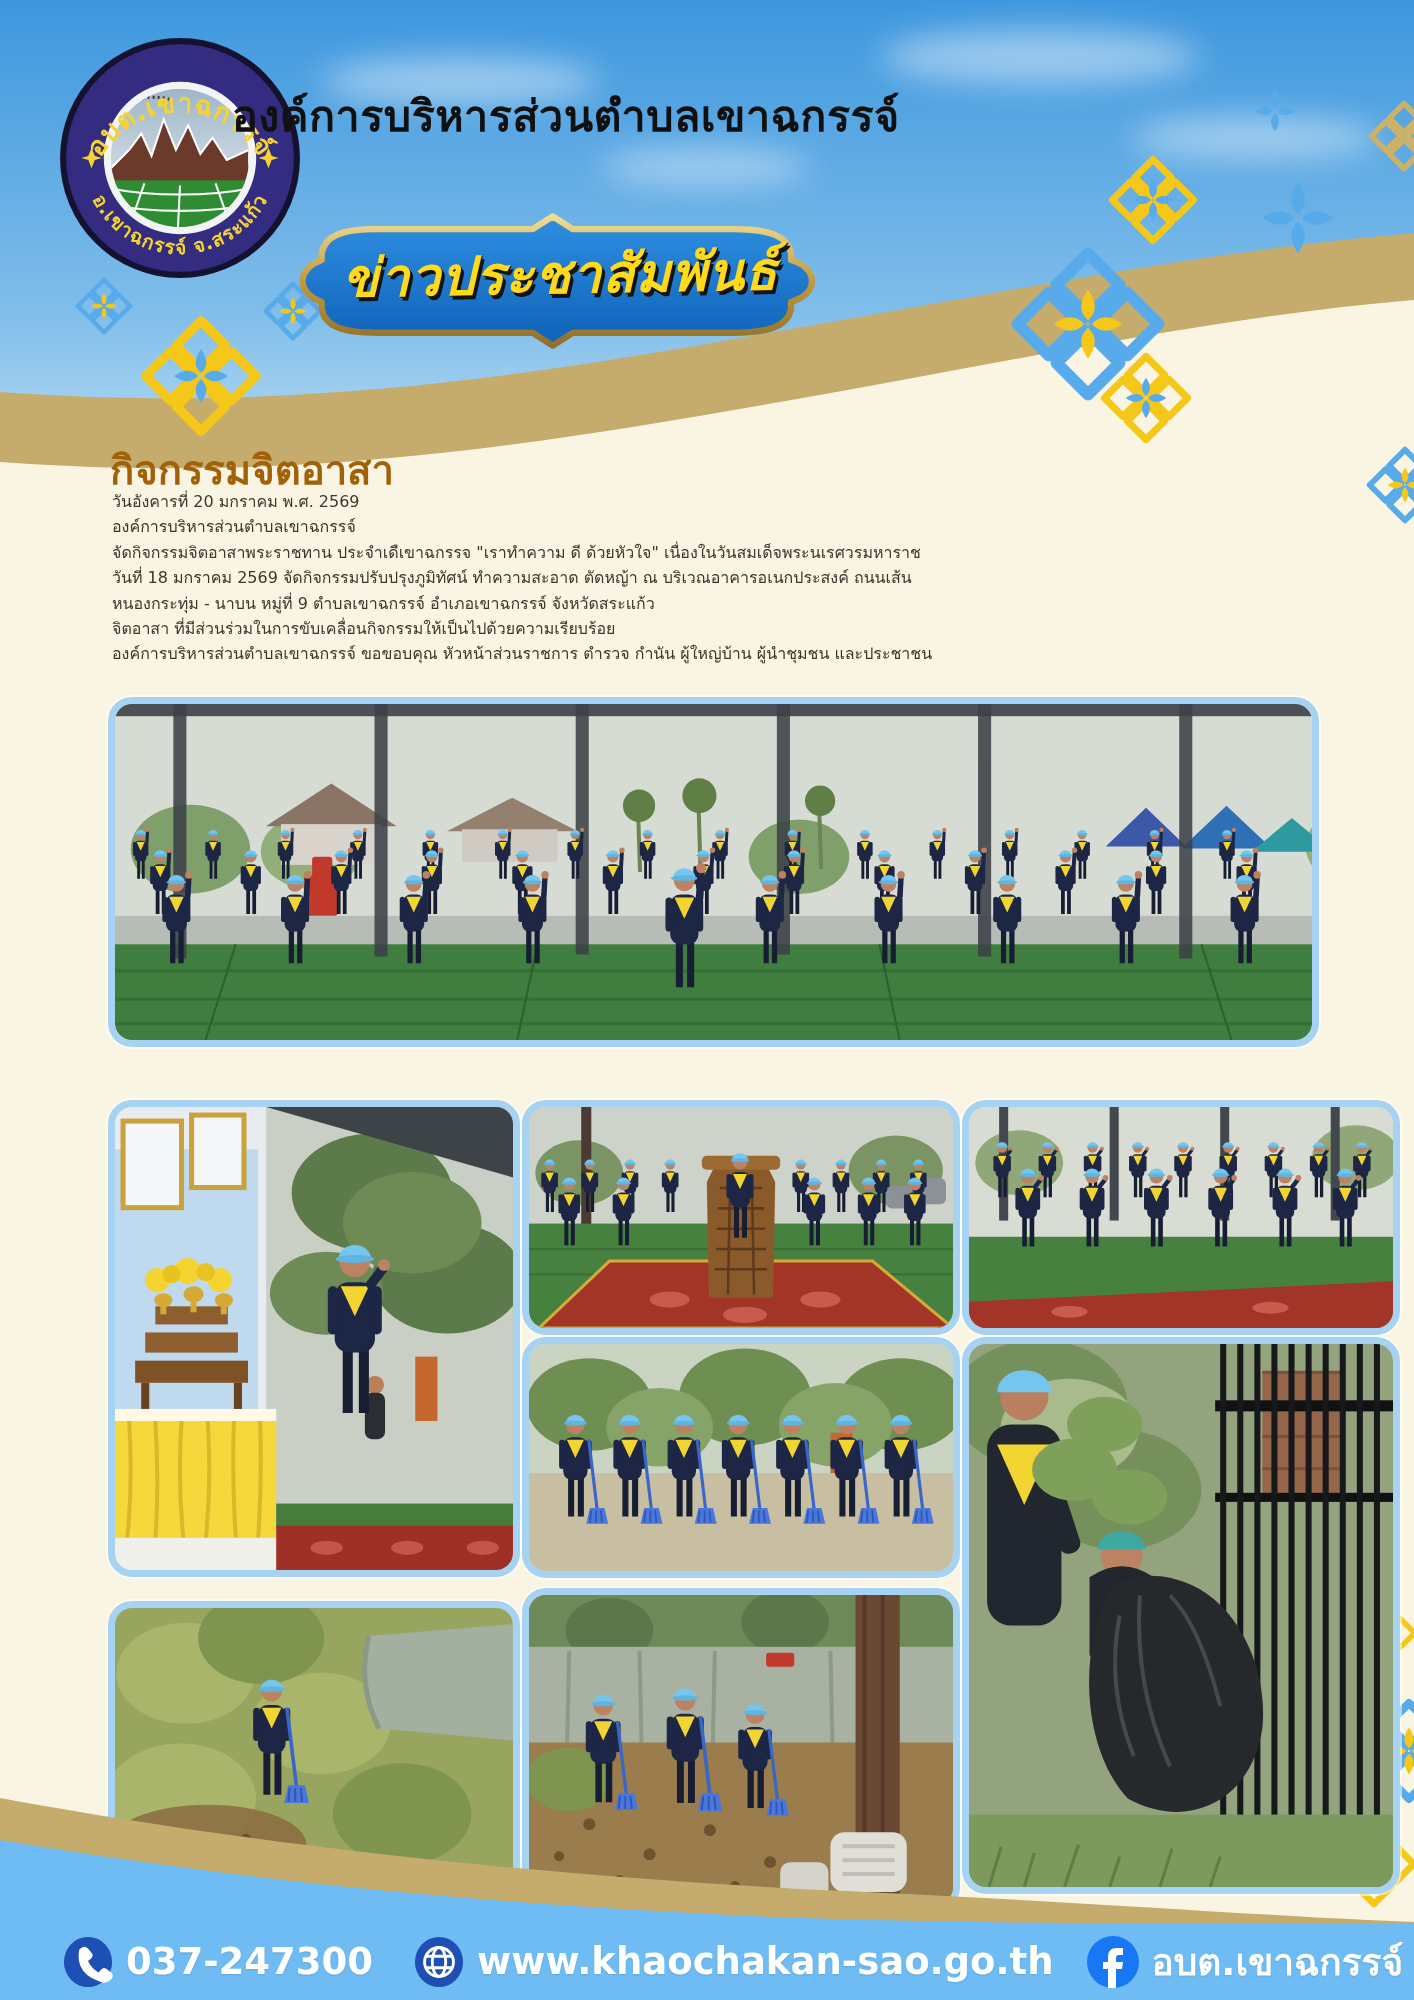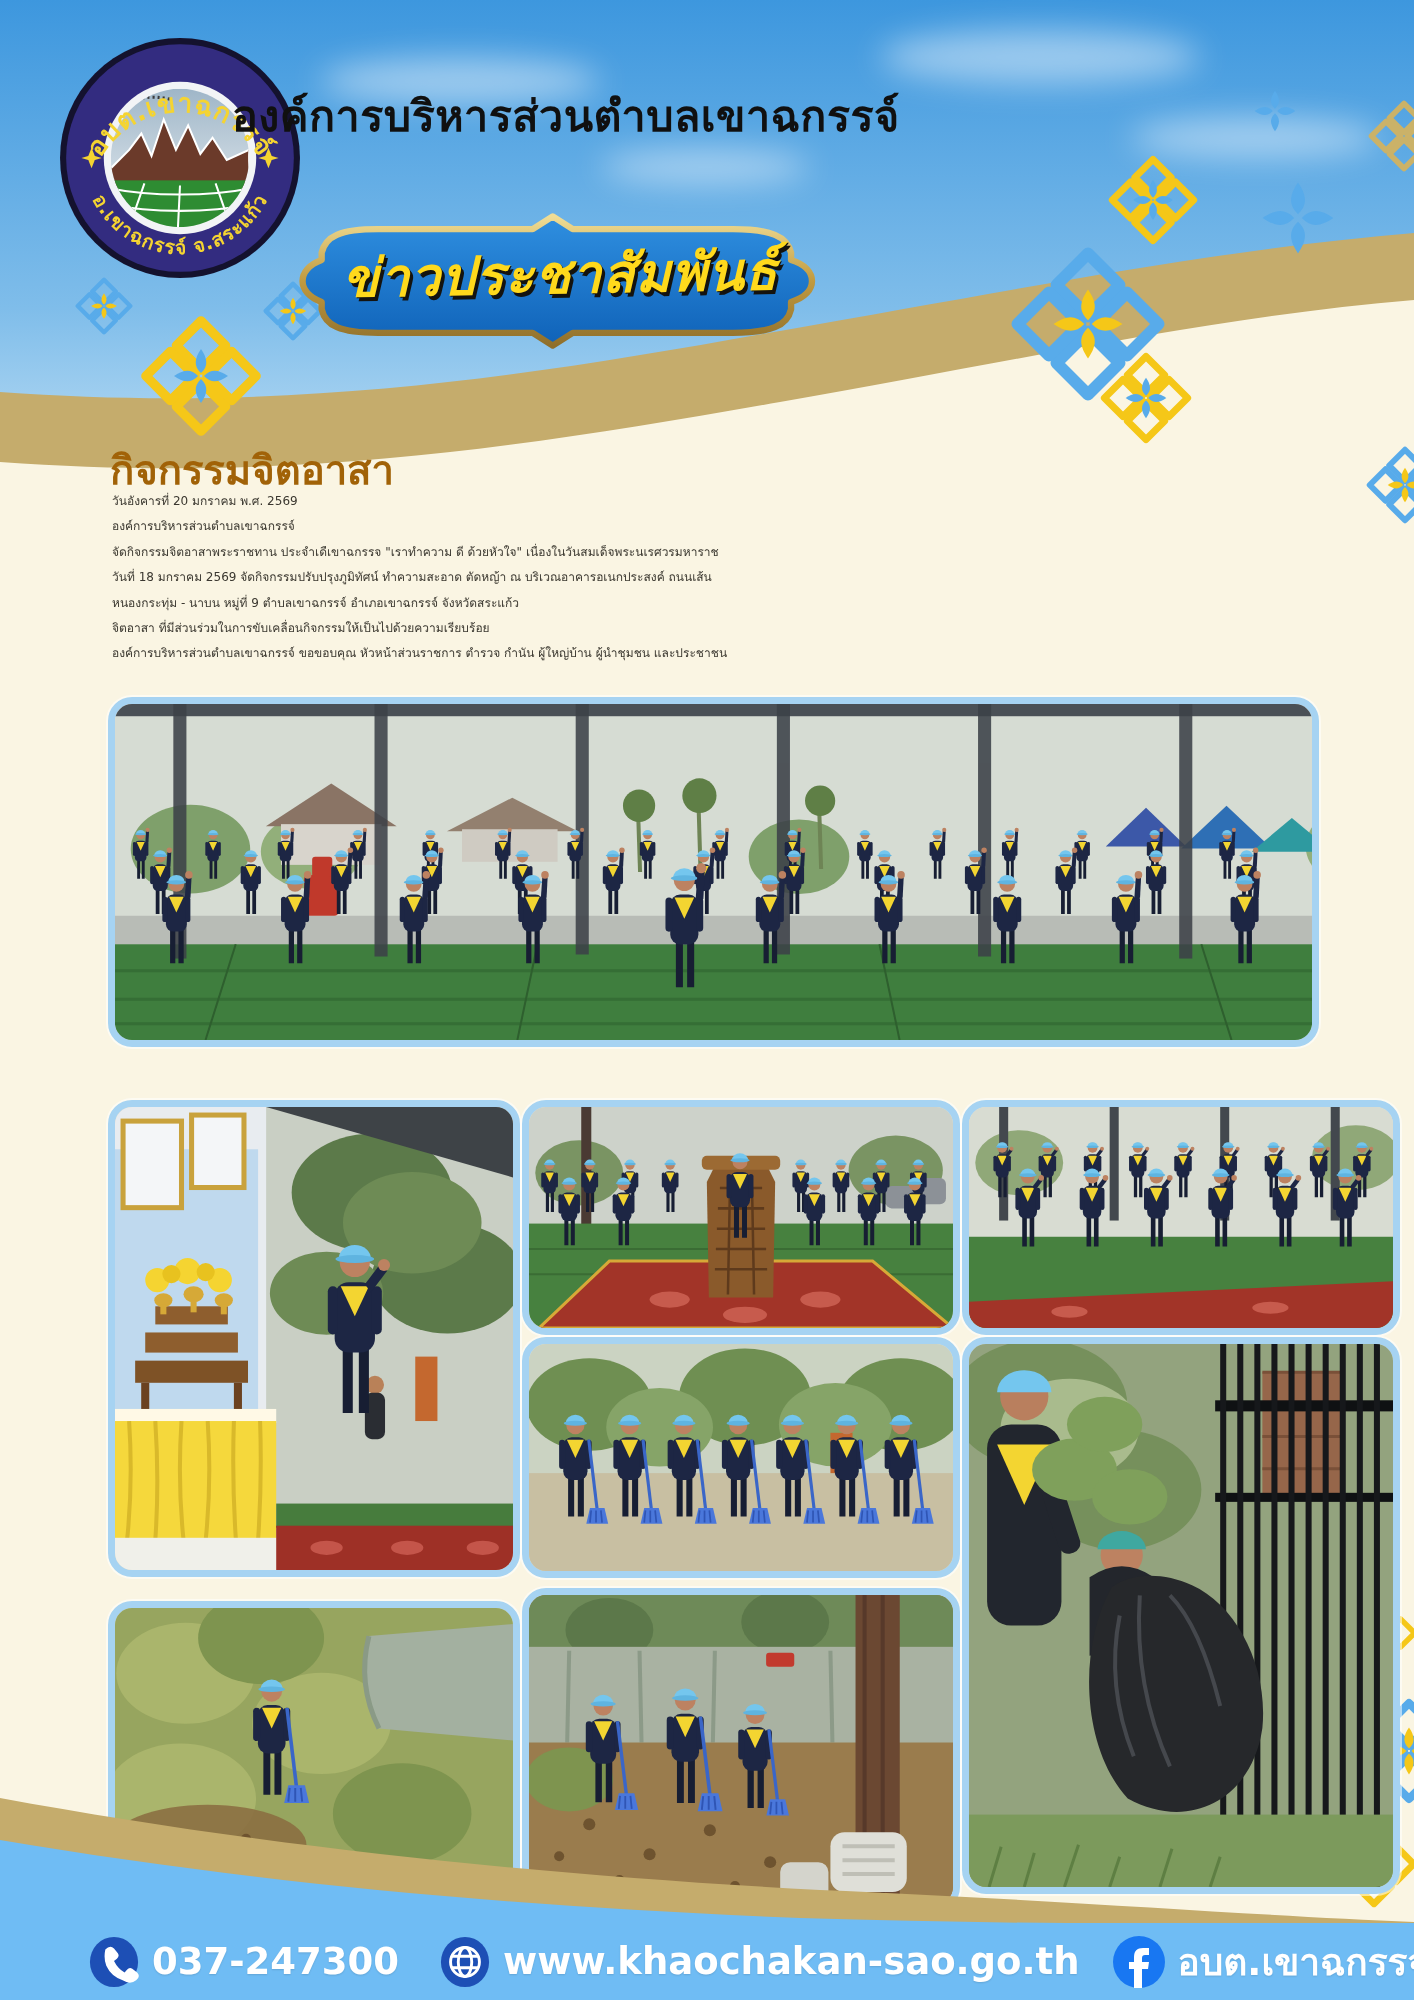--- a/index.html
+++ b/index.html
@@ -14,32 +14,32 @@
   
   #org-heading{left:232px;top:82px;width:900px;font-size:43px;font-weight:700;color:#101010;
                letter-spacing:.5px;white-space:nowrap;}
   
   #banner{left:298px;top:208px;width:524px;height:146px;}
   #banner-text{left:298px;top:232px;width:524px;text-align:center;font-size:53px;font-weight:700;
                font-style:italic;color:#FFD91C;letter-spacing:1px;white-space:nowrap;
                text-shadow:3px 4px 0 #14130f, 1px 1px 0 #14130f;transform:rotate(-1deg);}
   
   #article-title{left:110px;top:438px;font-size:40px;font-weight:700;color:#a16207;white-space:nowrap;}
-  #article-body{left:112px;top:489px;width:1180px;font-size:12px;line-height:25.4px;color:#3a372f;}
+  #article-body{left:112px;top:489px;width:1180px;font-size:16px;line-height:25.4px;color:#3a372f;}
   #article-body .line{white-space:nowrap;}
   
   .photo{position:absolute;border:7px solid #A6D3F2;border-radius:24px;overflow:hidden;
          background:#dfe4da;box-shadow:0 0 0 2px rgba(255,255,255,.55);margin:0;}
   .photo svg{display:block;width:100%;height:100%;}
   
   .motif{position:absolute;}
   
   #bottomscape{left:0;top:1630px;width:1414px;height:370px;}
   #footer{left:0;top:1923px;width:1414px;height:77px;background:#6FBCF4;display:flex;
-          align-items:center;gap:14px;padding-left:88px;box-sizing:border-box;}
+          align-items:center;gap:14px;padding-left:62px;box-sizing:border-box;}
   .f-item{display:flex;align-items:center;gap:12px;color:#ffffff;font-size:37px;font-weight:600;
           white-space:nowrap;}
   .f-item .txt{text-shadow:0 1px 2px rgba(0,0,0,.12);}
   .gap1{margin-right:26px;} .gap2{margin-right:18px;}
 </style>
 </head>
 <body>
 
 <div id="page">
 

